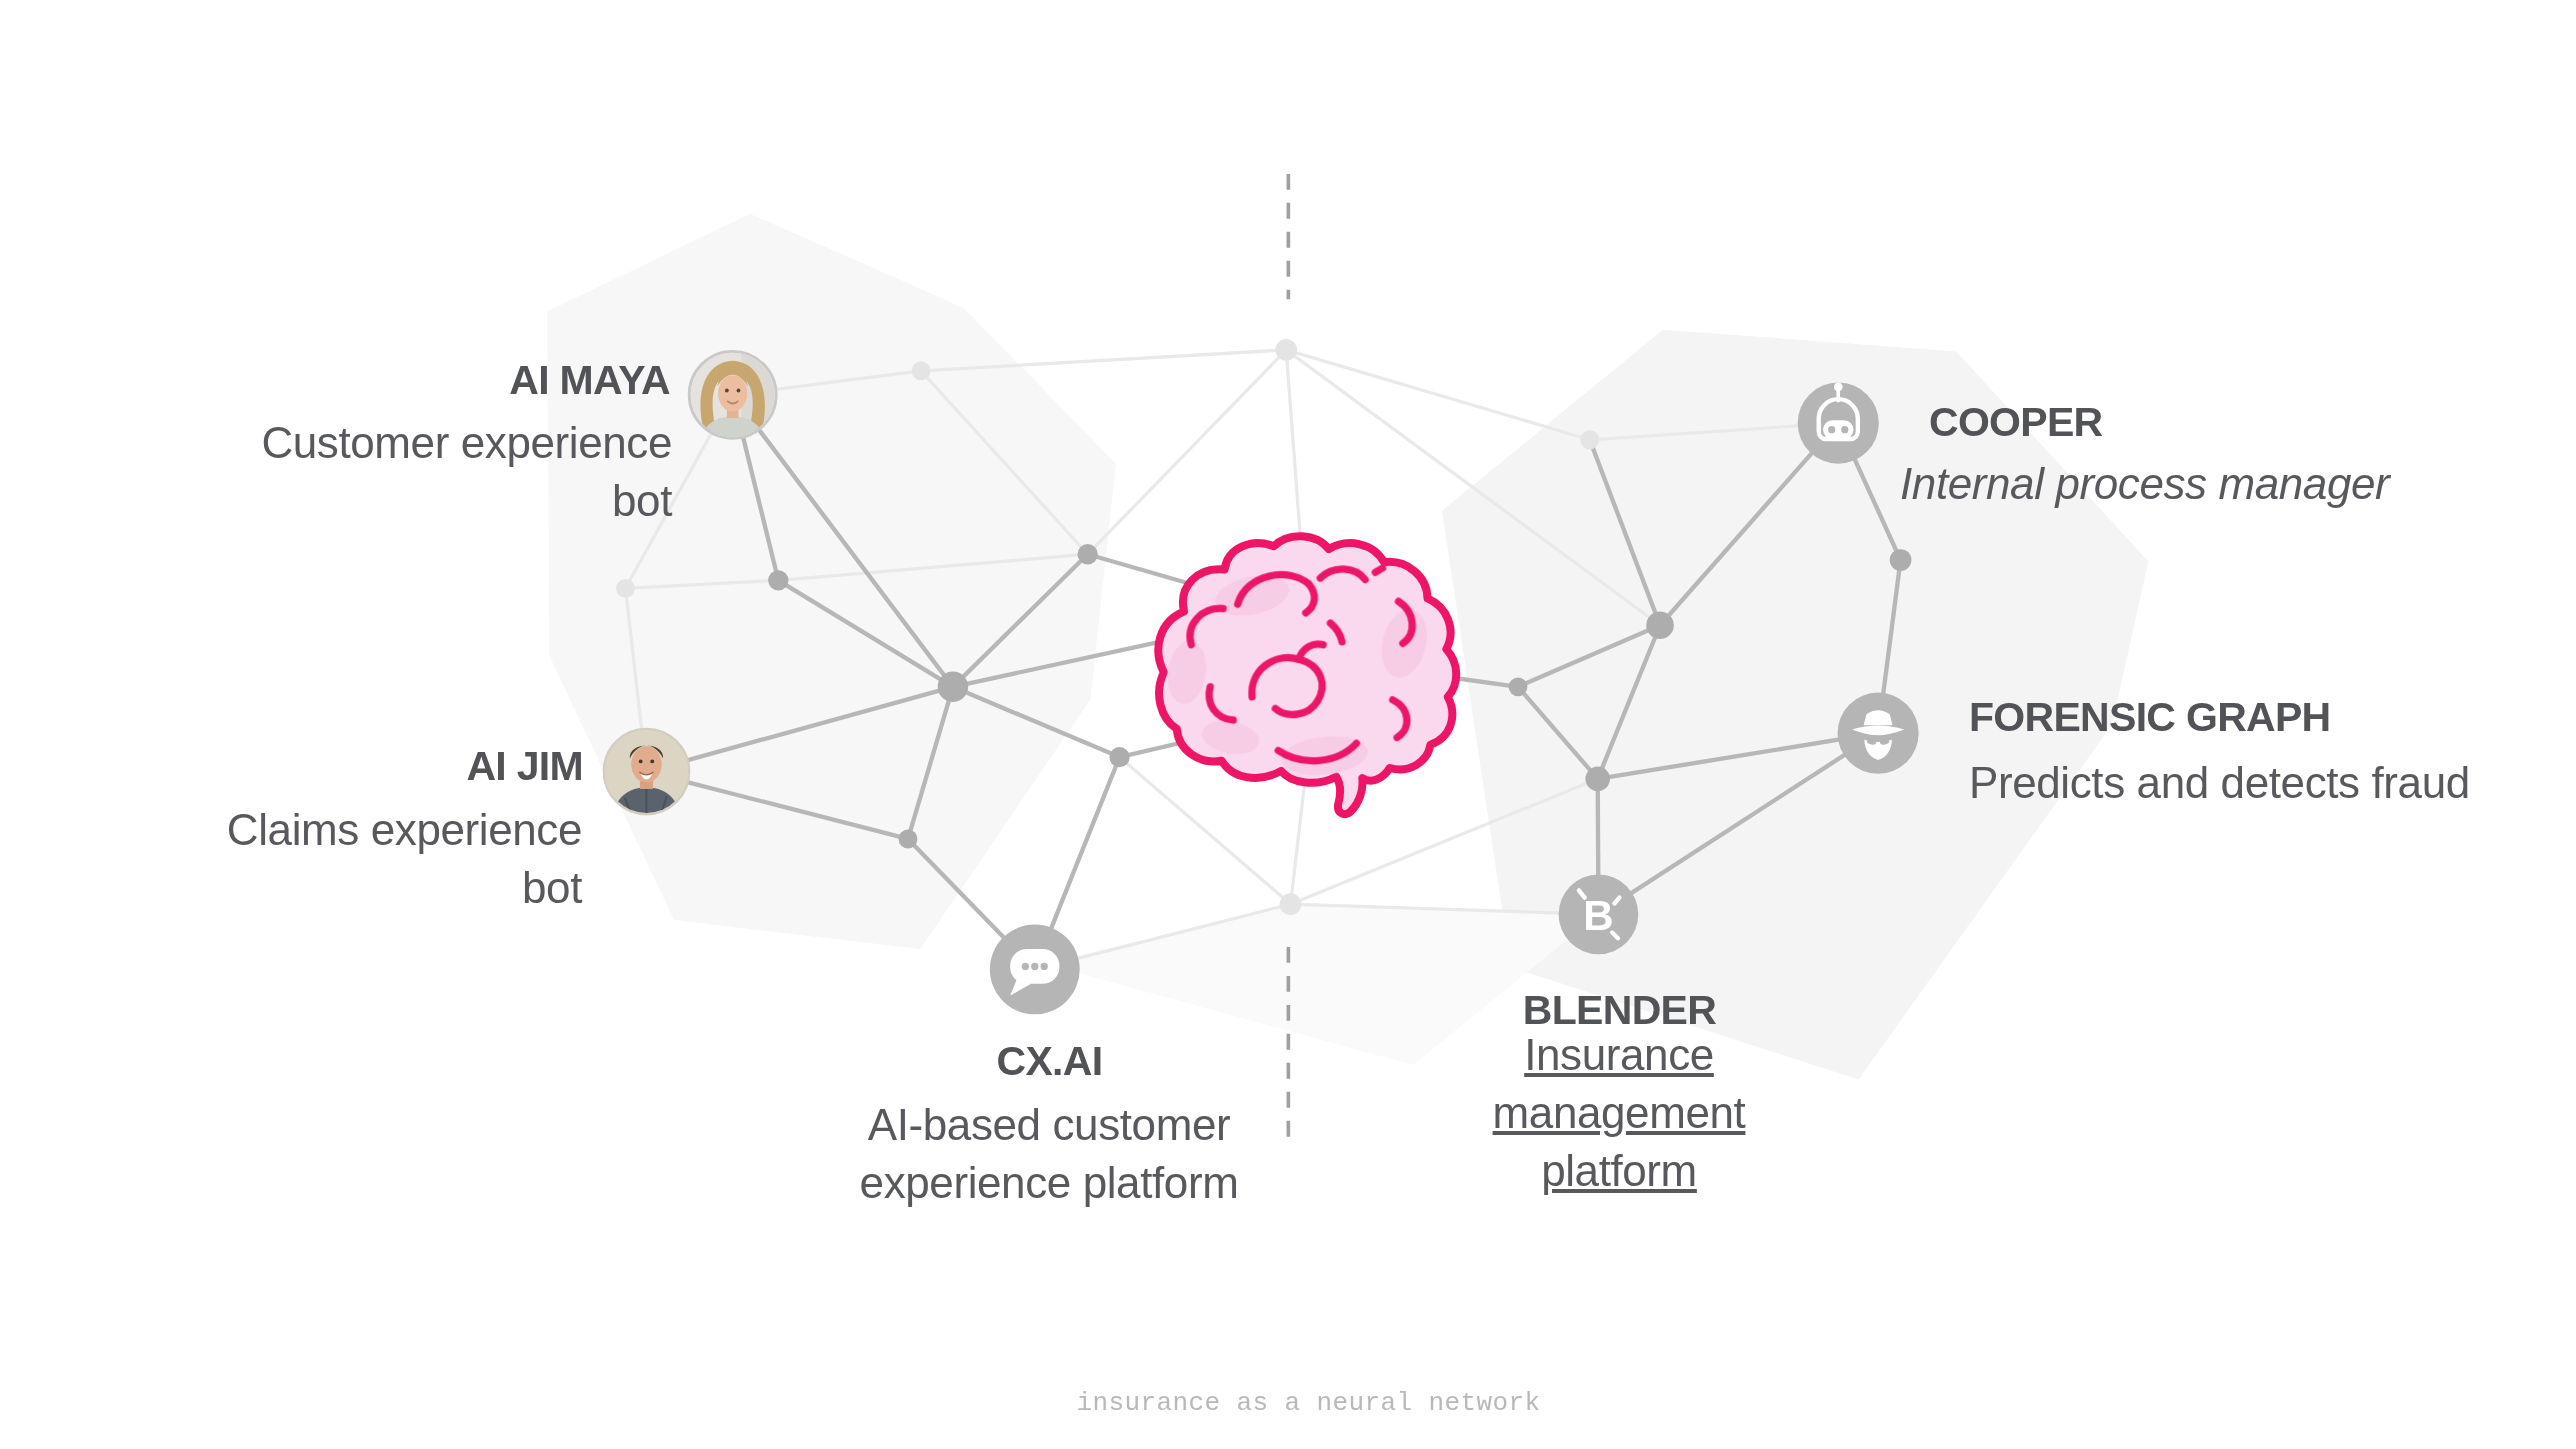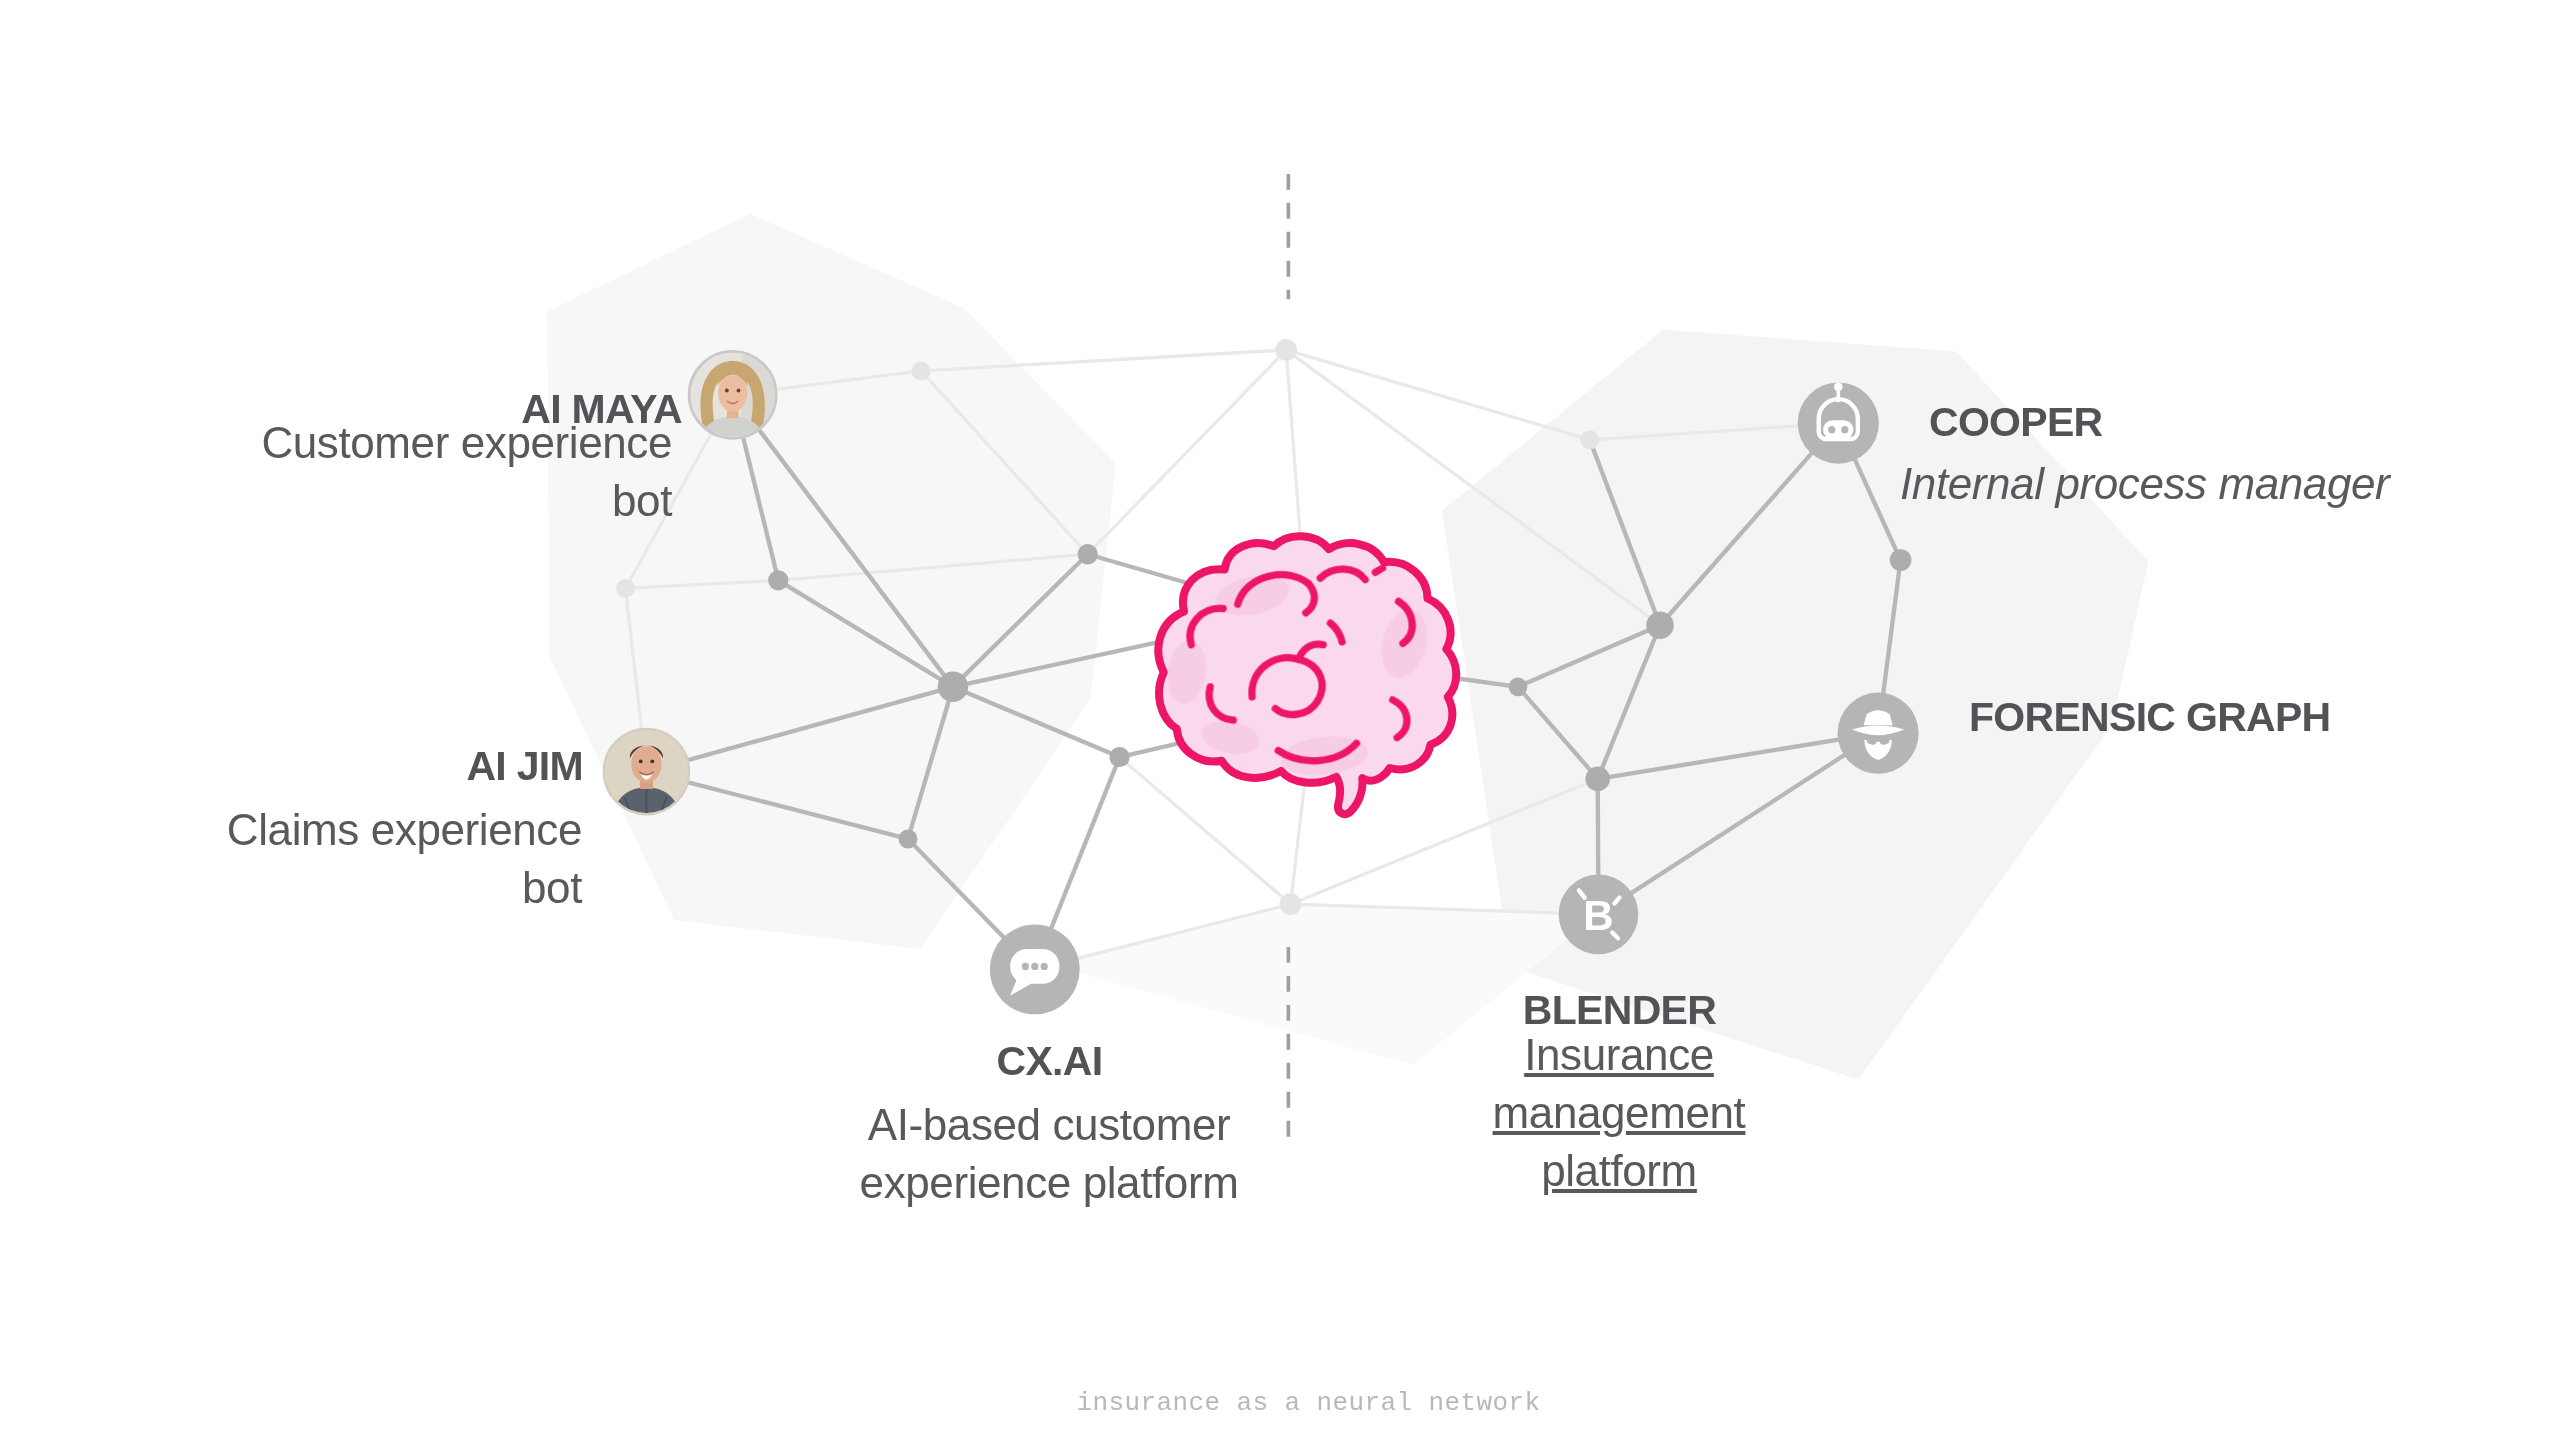--- a/index.html
+++ b/index.html
@@ -218,30 +218,31 @@
     <g transform="translate(2206,1262)">
       <circle r="55" fill="#b5b5b5"></circle>
       <text x="0" y="1" text-anchor="middle" dominant-baseline="central" font-family="Liberation Sans, sans-serif" font-size="58" font-weight="700" fill="#ffffff">B</text>
       <line x1="-27" y1="-33" x2="-19" y2="-23" stroke="#ffffff" stroke-width="6" stroke-linecap="round"></line>
       <line x1="22" y1="-15" x2="29" y2="-23" stroke="#ffffff" stroke-width="6" stroke-linecap="round"></line>
       <line x1="19" y1="25" x2="27" y2="33" stroke="#ffffff" stroke-width="6" stroke-linecap="round"></line>
     </g>
   </svg>
 
 
-  <div class="label name ta-r" style="left:320px;top:357px;width:362px;margin-top:29px;">AI MAYA</div>
+  <div class="label name ta-r" style="left:308px;top:357px;width:362px;">AI MAYA</div>
   <div class="label sub ta-r" style="left:239px;top:414px;width:433px;">Customer experience bot</div>
 
   <div class="label name ta-r" style="left:257px;top:743px;width:326px;">AI JIM</div>
   <div class="label sub ta-r" style="left:185px;top:801px;width:397px;">Claims experience bot</div>
 
   <div class="label name ta-l" style="left:1929px;top:399px;width:507px;">COOPER</div>
   <div class="label sub ta-l" style="left:1900px;top:455px;width:507px;font-style:italic;">Internal process manager</div>
 
   <div class="label name ta-l" style="left:1969px;top:694px;width:507px;">FORENSIC GRAPH</div>
+  <div class="label sub ta-l" style="left:1969px;top:754px;width:507px;">Predicts and detects fraud</div>
 
   <div class="label name ta-c" style="left:832px;top:1038px;width:435px;">CX.AI</div>
   <div class="label sub ta-c" style="left:846px;top:1096px;width:406px;">AI-based customer experience platform</div>
 
   <div class="label name ta-c" style="left:1402px;top:987px;width:435px;">BLENDER</div>
   <div class="label sub ta-c" style="left:1438px;top:1026px;width:362px;text-decoration:underline;">Insurance management platform</div>
 
   <div class="label caption ta-c" style="left:946px;top:1388px;width:725px;">insurance as a neural network</div>
 </div>
 

